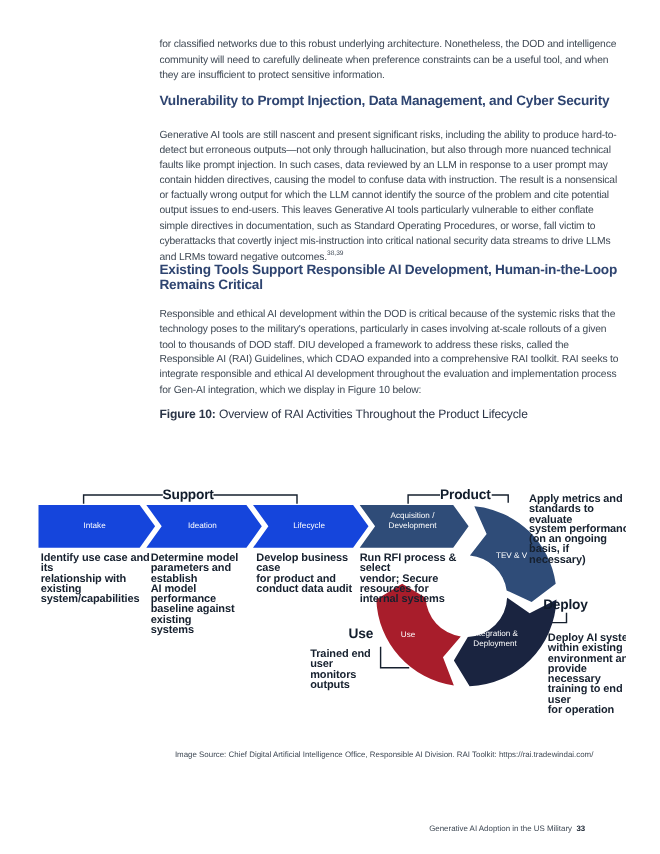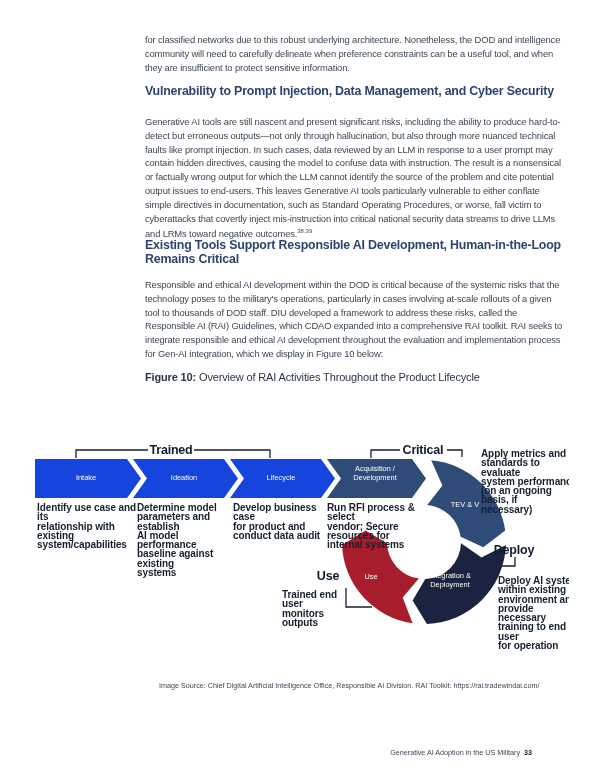--- a/index.html
+++ b/index.html
@@ -80,22 +80,22 @@
     <polygon points="35,19 127,19 141,38.5 127,58 35,58" fill="#1545DC"></polygon>
     <polygon points="133,19 224,19 238,38.5 224,58 133,58 147,38.5" fill="#1545DC"></polygon>
     <polygon points="230,19 321,19 335,38.5 321,58 230,58 244,38.5" fill="#1545DC"></polygon>
     <polygon points="327,19 412,19 426,38.5 412,58 327,58 341,38.5" fill="#2F4C78"></polygon>
 
     <path d="M431.2 20.3 A82 82 0 0 1 505.2 90.6 L483.3 107.2 L460.6 96.8 A37 37 0 0 0 427.2 65.1 L442.4 45.4 Z" fill="#2F4C78"></path>
     <path d="M505.9 104.9 A82 82 0 0 1 426.9 183.9 L412.6 160.4 L425.3 139.0 A37 37 0 0 0 461.0 103.3 L481.5 117.4 Z" fill="#1A2440"></path>
     <path d="M412.6 183.2 A82 82 0 0 1 342.1 104.9 L365.6 90.6 L387.0 103.3 A37 37 0 0 0 418.9 138.6 L402.7 157.6 Z" fill="#A81D2B"></path>
   </svg>
 
-  <div class="abs phase-label" style="left:136px;top:443px;">Trained</div>
-  <div class="abs phase-label" style="left:388px;top:443px;">Critical</div>
+  <div class="abs phase-label" style="left:136px;top:443px;">Support</div>
+  <div class="abs phase-label" style="left:388px;top:443px;">Product</div>
   <div class="abs phase-label" style="left:479px;top:543px;">Deploy</div>
   <div class="abs phase-label" style="left:293px;top:569px;">Use</div>
 
   <div class="abs stage-label" style="left:35px;top:473px;width:102px;">Intake</div>
   <div class="abs stage-label" style="left:133px;top:473px;width:102px;">Ideation</div>
   <div class="abs stage-label" style="left:230px;top:473px;width:102px;">Lifecycle</div>
   <div class="abs stage-label pre" style="left:327px;top:464px;width:96px;">Acquisition /
 Development</div>
   <div class="abs stage-label" style="left:430px;top:500px;width:70px;">TEV &amp; V</div>
   <div class="abs stage-label pre" style="left:410px;top:571px;width:80px;">Integration &amp;

